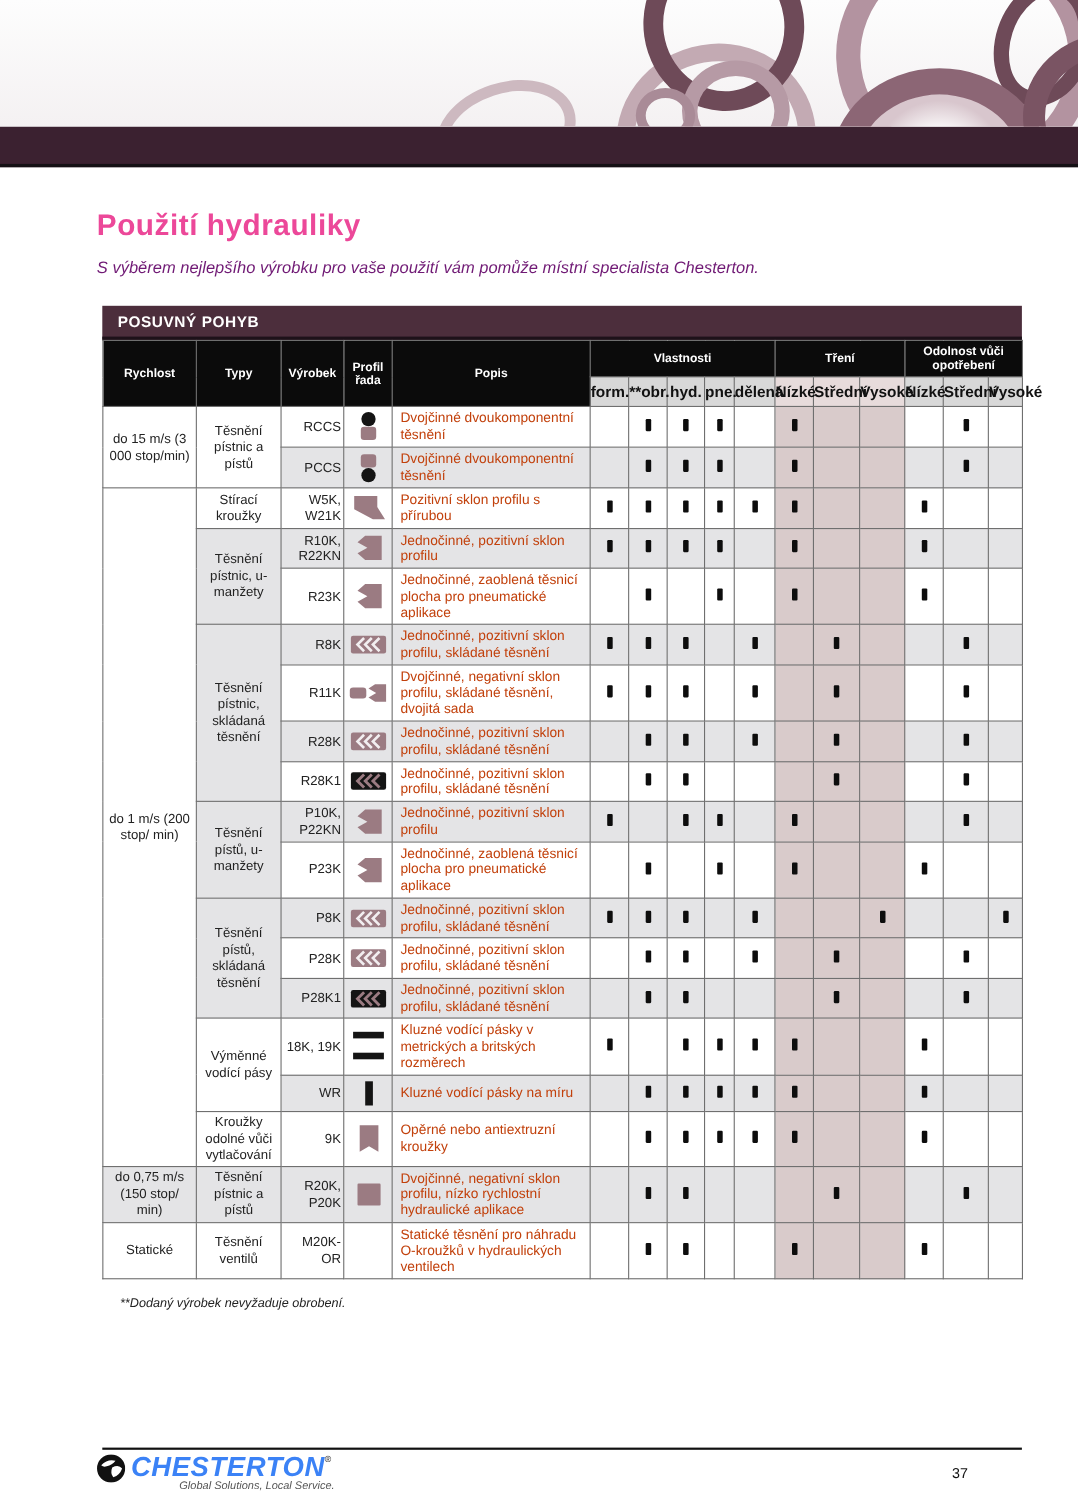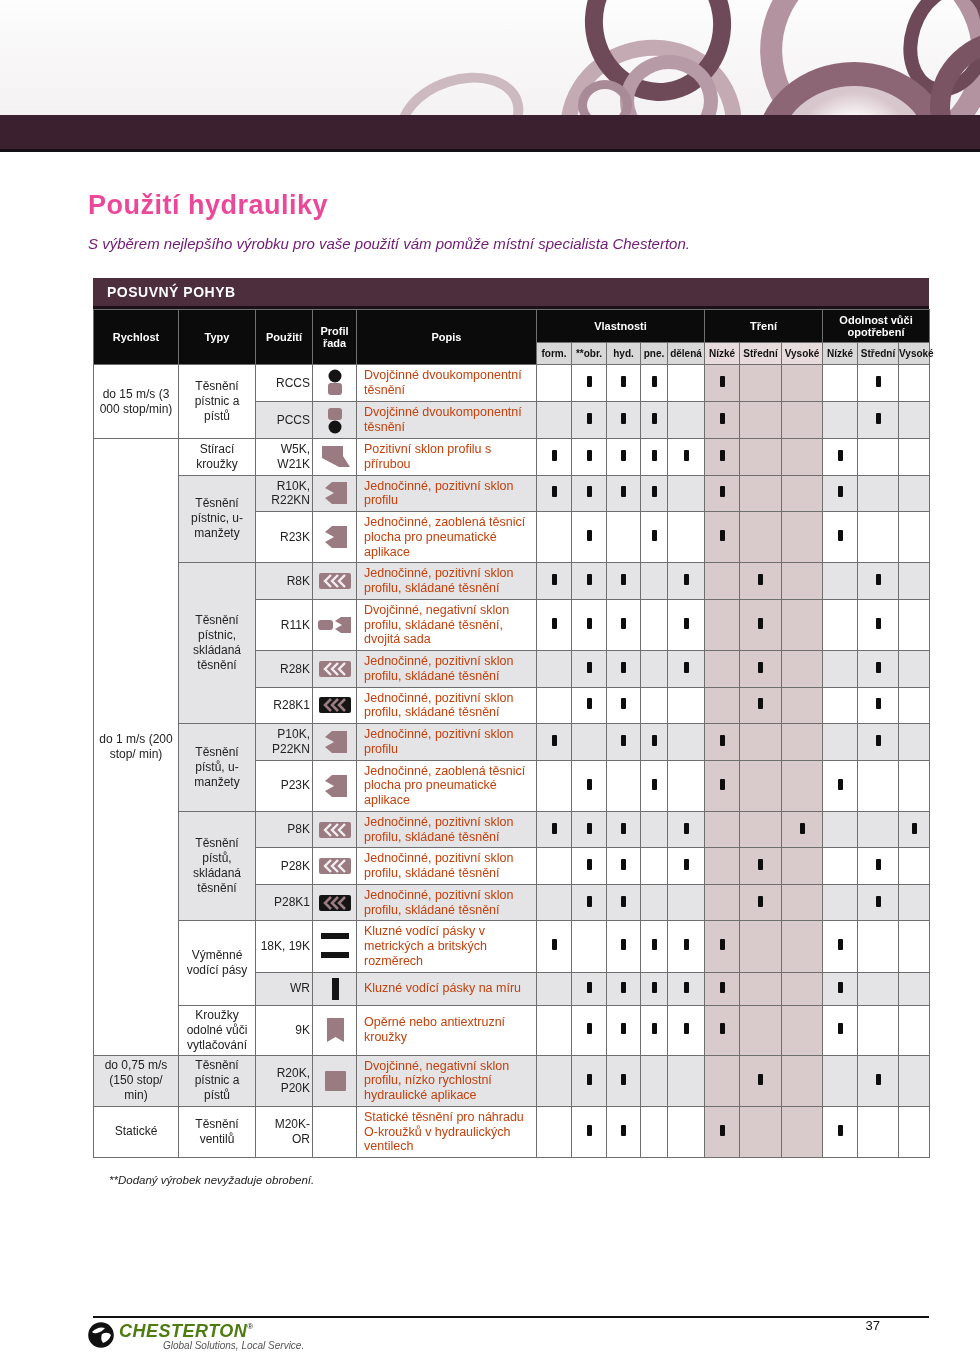--- a/index.html
+++ b/index.html
@@ -14,42 +14,42 @@
   .content{position:absolute;left:0;top:152px;width:980px;}
   h1.title{margin:38px 0 0 88px;font-size:27px;font-weight:bold;color:#ec4899;letter-spacing:.5px;}
   p.subtitle{margin:14px 0 0 88px;font-size:15px;font-style:italic;color:#701a75;}
   .section-bar{margin:26px 0 0 93px;width:836px;box-sizing:border-box;background:#4c2e3c;color:#fff;font-weight:bold;font-size:14px;letter-spacing:.5px;padding:6px 0 6px 14px;border-bottom:3px solid #1d1119;}
 
   
   table.seals{margin-left:93px;width:836px;border-collapse:collapse;table-layout:fixed;font-size:12px;}
   table.seals th,table.seals td{border:1px solid #6f6f6f;box-sizing:border-box;}
   thead .grp{background:#0b0b0b;color:#fff;font-weight:bold;font-size:11px;text-align:center;border:1px solid #0b0b0b;border-right:1px solid #3c3c3c;padding:4px 1px;}
   thead .grp.main{vertical-align:middle;font-size:11px;}
-  thead .sub{background:#d8d8d8;color:#111;font-weight:bold;font-size:10px;text-align:center;padding:5px 0;}
+  thead .sub{background:#d8d8d8;color:#111;font-weight:bold;font-size:14px;text-align:center;padding:5px 0;}
   thead .sub.tren{background:#e7dbdb;}
   tbody td{background:#fff;}
   tbody tr.shaded td{background:#e4e4e6;}
   tbody td.tren{background:#d9cbcb !important;}
   td.c-speed,td.c-typ{ text-align:center;vertical-align:middle;font-size:12px;padding:2px 3px;line-height:1.25;}
   td.c-prod{text-align:right;vertical-align:middle;font-size:12px;padding:2px 2px;line-height:1.2;}
   td.c-icon{text-align:center;vertical-align:middle;padding:1px;}
   td.c-pop{font-size:12.5px;padding:3px 7px;line-height:1.18;vertical-align:middle;color:#c2410c;}
   td.c-mark{text-align:center;vertical-align:middle;}
   .marker{display:inline-block;width:5px;height:11px;background:#0d0d0d;border-radius:1px;}
   td.c-icon svg{display:block;margin:2px auto;}
 
   
   p.footnote{margin:16px 0 0 109px;font-size:11.5px;font-style:italic;color:#222;}
   .footer{position:absolute;left:0;top:1316px;width:980px;}
   .footer .rule{margin-left:93px;width:836px;border-top:2.5px solid #111;}
   .logo-wrap{position:absolute;left:88px;top:6px;display:flex;align-items:flex-start;}
-  .logo-text{font-size:18px;font-weight:bold;font-style:italic;color:#4d7c0f;letter-spacing:.5px;line-height:1;}
+  .logo-text{font-size:25px;font-weight:bold;font-style:italic;color:#3b82f6;letter-spacing:.5px;line-height:1;}
   .logo-reg{font-size:8px;vertical-align:top;}
   .logo-tag{font-size:10px;font-style:italic;color:#555;margin:-1px 0 0 44px;}
-  .pageno{position:absolute;right:100px;top:2px;font-size:13px;color:#111;}
+  .pageno{position:absolute;right:100px;top:16px;font-size:13px;color:#111;}
 </style>
 </head>
 <body>
 
 <div class="banner">
   <div class="ring" style="left:560px;top:40px;width:150px;height:140px;border:16px solid #c3aab3;transform:rotate(-15deg);"></div>
   <div class="ring" style="left:760px;top:-60px;width:190px;height:180px;border:22px solid #b393a0;transform:rotate(10deg);"></div>
   <div class="ring" style="left:905px;top:-20px;width:60px;height:90px;border:14px solid #6e4a58;transform:rotate(18deg);"></div>
   <div class="ring" style="left:585px;top:-55px;width:110px;height:120px;border:18px solid #6e4a58;transform:rotate(-8deg);"></div>
   <div class="ring" style="left:620px;top:55px;width:70px;height:64px;border:14px solid #b69aa5;transform:rotate(0deg);"></div>
@@ -82,21 +82,21 @@
         <col style="width:42px">
         <col style="width:41px">
       <col style="width:35px">
         <col style="width:41px">
         <col style="width:31px">
     </colgroup>
     <thead>
       <tr>
         <th class="grp main" rowspan="2">Rychlost</th>
         <th class="grp main" rowspan="2">Typy</th>
-        <th class="grp main" rowspan="2">Použití</th>
+        <th class="grp main" rowspan="2">Výrobek</th>
         <th class="grp main" rowspan="2">Profil řada</th>
         <th class="grp main" rowspan="2">Popis</th>
         <th class="grp" colspan="5">Vlastnosti</th>
         <th class="grp" colspan="3">Tření</th>
         <th class="grp" colspan="3">Odolnost vůči opotřebení</th>
       </tr>
       <tr>
         <th class="sub">form.</th>
         <th class="sub">**obr.</th>
         <th class="sub">hyd.</th>

